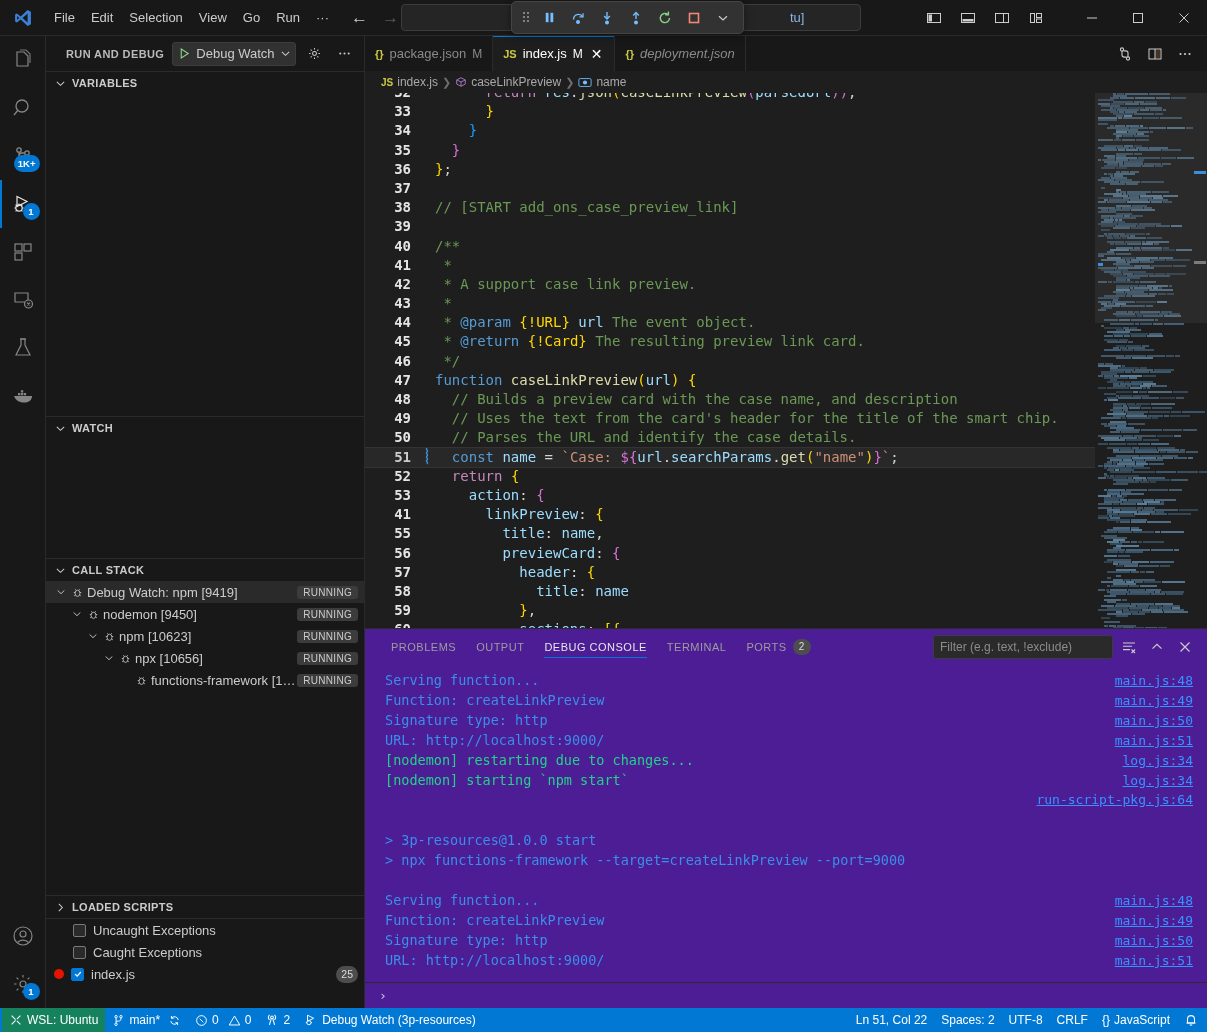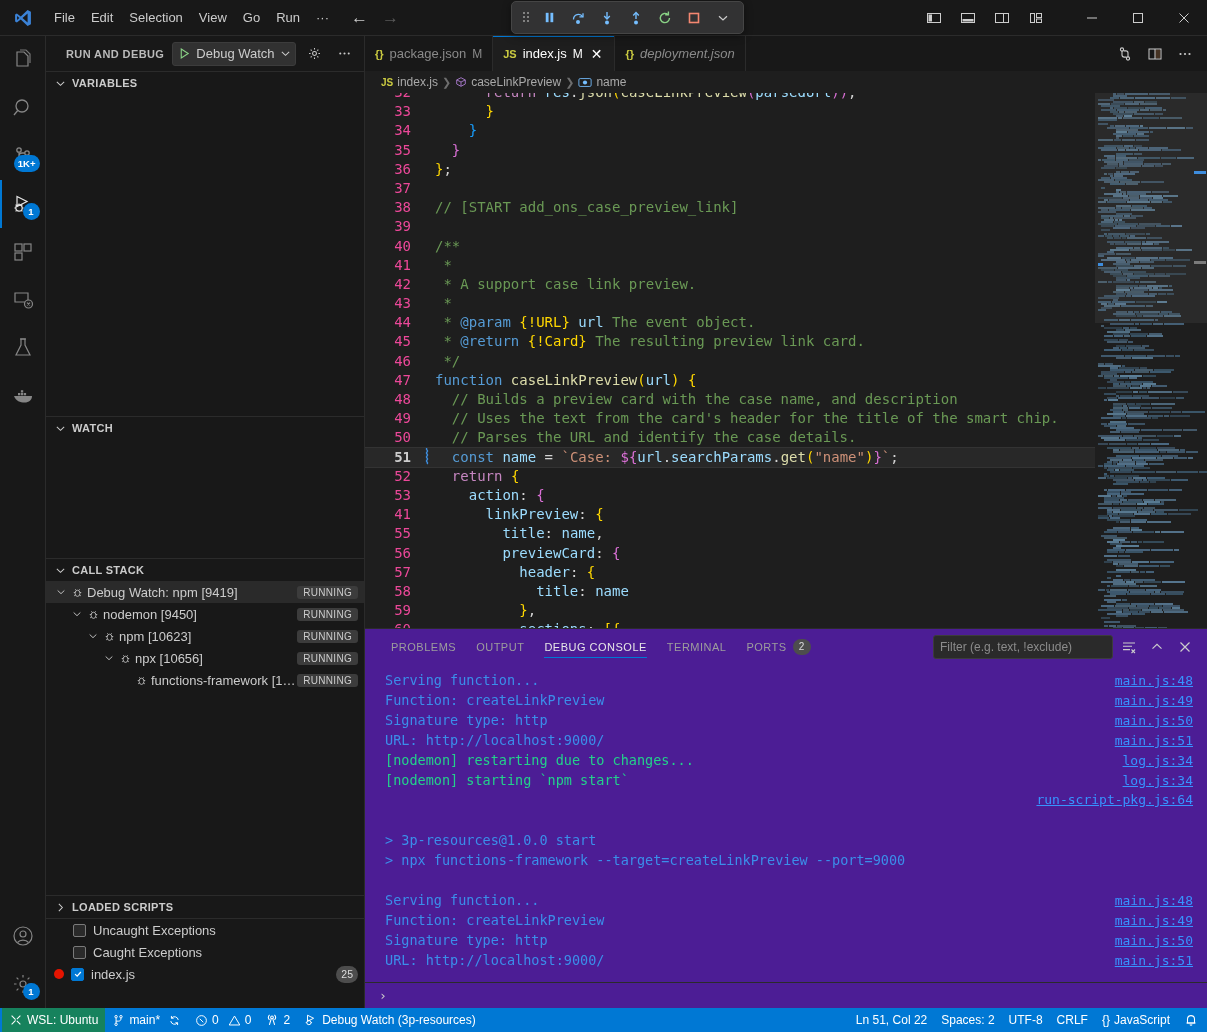--- a/index.html
+++ b/index.html
@@ -154,22 +154,23 @@
 
   .editor { flex: 1; display: flex; min-height: 0; position: relative; overflow: hidden; background: #1e1e1e; }
   .codepane { flex: 1; position: relative; overflow: hidden; }
   .code {
     font-family: "DejaVu Sans Mono", monospace; font-size: 14px; line-height: 19.2px;
     position: absolute; inset: 0;
   }
   .cline { height: 19.2px; display: flex; align-items: center; white-space: pre; position: relative; }
   .cline.current { background: #282828; outline: 1px solid #333; }
   .gutter {
-    width: 58px; flex: 0 0 58px; text-align: right; padding-right: 12px; color: #ec4899;
+    width: 58px; flex: 0 0 58px; text-align: right; padding-right: 12px; color: #e5e5e5;
     font-size: 14px;
+    font-weight: bold;
   }
   .cline.current .gutter { color: #cccccc; font-weight: 700; }
   .gutter-glyph {
     width: 8px; flex: 0 0 8px; display: flex; align-items: center; justify-content: center;
   }
   .codetext { padding-left: 4px; }
   .ind { color: #404040; }
   .k-comment { color: #6a9955; }
   .k-key { color: #569cd6; }
   .k-kw2 { color: #c586c0; }
@@ -262,20 +263,25 @@
       <div class="menu-item">View</div>
       <div class="menu-item">Go</div>
       <div class="menu-item">Run</div>
       <div class="menu-item">···</div>
     </div>
     <div class="nav-arrows">
       <span class="arrow">←</span>
       <span class="arrow dim">→</span>
     </div>
 
+    <div class="quickinput-wrap">
+      <div class="quickinput">
+        <span class="qi-text">tu]</span>
+      </div>
+    </div>
 
     <div class="debug-toolbar">
       <div class="dt-grip">
         <svg width="8" height="14" viewBox="0 0 8 14">
             <g fill="#9d9d9d">
               <circle cx="2" cy="2" r="1"></circle>
               <circle cx="6" cy="2" r="1"></circle>
               <circle cx="2" cy="6" r="1"></circle>
               <circle cx="6" cy="6" r="1"></circle>
               <circle cx="2" cy="10" r="1"></circle>

